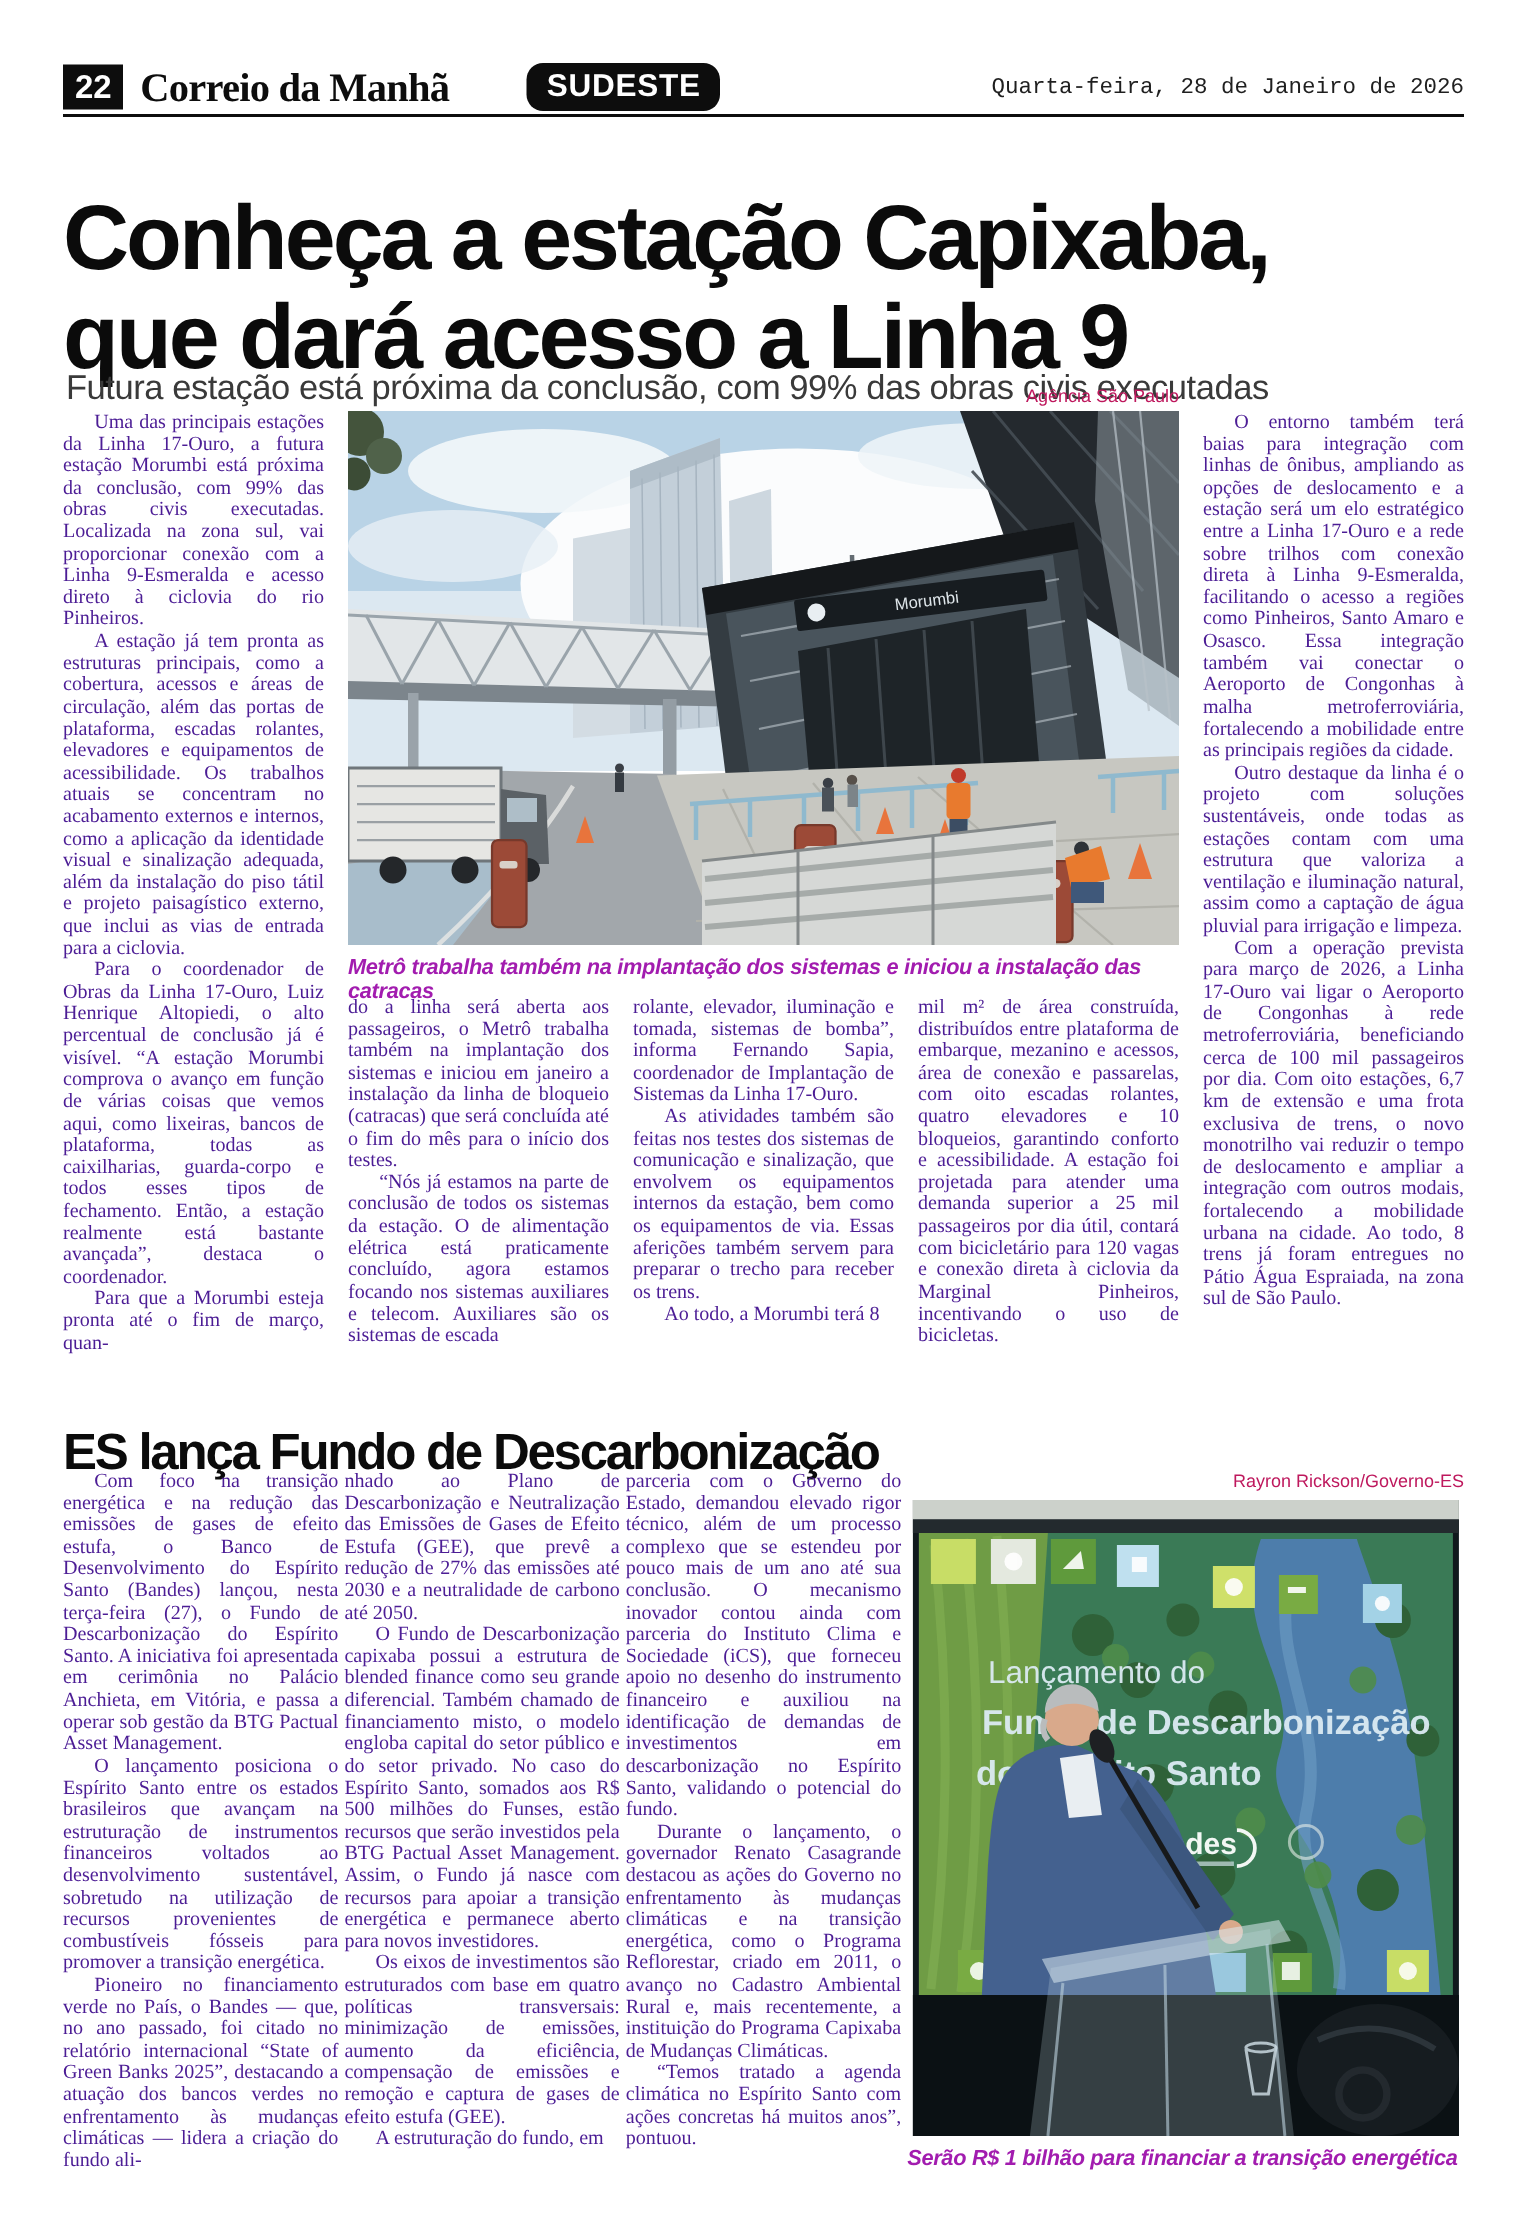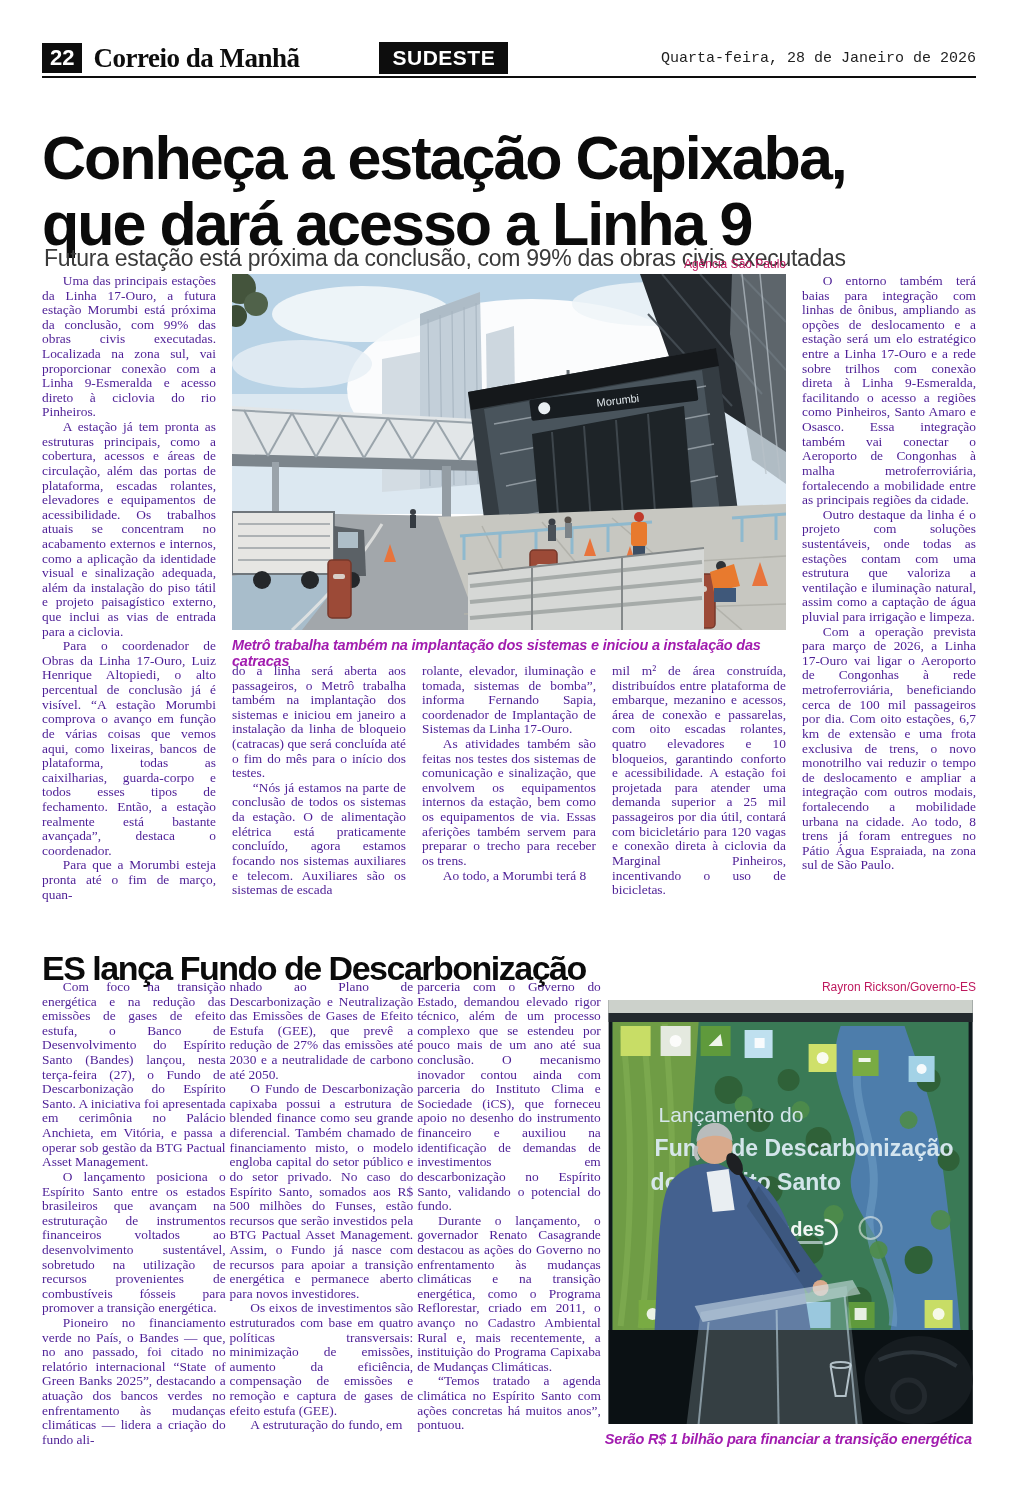--- a/index.html
+++ b/index.html
@@ -5,21 +5,21 @@
   html,body{margin:0;padding:0;background:#ffffff;}
   .page{position:relative;width:1010px;height:1488px;background:#fff;overflow:hidden;
         font-family:"Liberation Serif", serif;color:#1e1e1e;}
   
   .hdr{position:absolute;left:42px;right:34px;top:40px;height:36px;
        border-bottom:2px solid #0d0d0d;display:flex;align-items:center;}
   .badge{background:#0d0d0d;color:#fff;font-family:"Liberation Sans",sans-serif;font-weight:bold;}
   .pagenum{font-size:22px;line-height:26px;padding:2px 8px;}
   .masthead{font-family:"Liberation Serif",serif;font-weight:bold;font-size:27px;
             letter-spacing:-.5px;margin-left:11px;color:#0d0d0d;}
-  .section-badge{margin-left:80px;font-size:21px;line-height:24px;padding:4px 13px;letter-spacing:.5px;}
+  .section-badge{margin-left:52px;font-size:21px;line-height:24px;padding:4px 13px;letter-spacing:.5px;border-radius:11px;}
   .hdr-date{margin-left:auto;font-family:Liberation Mono, monospace;font-size:15px;color:#1f1f1f;}
   
   .headline1{position:absolute;left:42px;top:84px;width:950px;
              font-family:"Liberation Sans",sans-serif;font-weight:700;color:#0b0b0b;
              font-size:61px;line-height:66px;letter-spacing:-2px;}
   .subhead{position:absolute;left:44px;top:222px;width:940px;
            font-family:"Liberation Sans",sans-serif;font-size:23px;color:#3a3a3a;letter-spacing:-.3px;}
   
   .grid1{position:absolute;left:42px;right:34px;top:274px;height:634px;
          display:grid;grid-template-columns:repeat(5,1fr);column-gap:16px;grid-template-rows:390px 1fr;}

